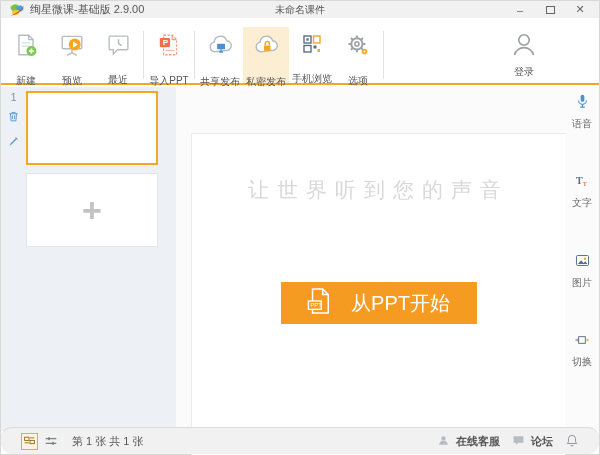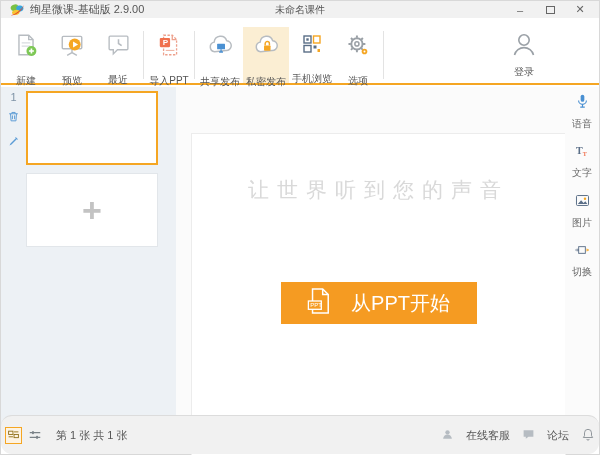--- a/index.html
+++ b/index.html
@@ -48,32 +48,32 @@
   .main { position:absolute; left:175px; right:0; top:0; bottom:0; background:#fbfbfb; }
   .slide-canvas { position:absolute; left:15px; top:3px; width:375px; height:340px; background:#fff;
                   border:1px solid #ececec;margin-top:43px; }
   .slogan { position:absolute; top:42px; left:0; right:0; text-align:center; color:#d9d9d9;
             font-size:21px; letter-spacing:8px; white-space:nowrap; }
   .start-btn { position:absolute; left:50%; transform:translateX(-50%); top:148px; width:196px; height:42px;
                background:#f59b22; border:none; color:#fff; font-size:20px; display:flex; align-items:center;
                justify-content:center; gap:20px; cursor:default; font-family:"Liberation Sans", sans-serif; }
 
   .right-rail { position:absolute; right:0; top:0; width:34px; bottom:0; background:#fbfbfb;
-                display:flex; flex-direction:column; align-items:center; padding-top:6px; gap:12px; }
+                display:flex; flex-direction:column; align-items:center; padding-top:6px; gap:42px; }
   .rail-item { display:flex; flex-direction:column; align-items:center; gap:3px; cursor:default; }
   .rail-label { font-size:10px; color:#666; writing-mode:horizontal-tb; }
 
   
-  .statusbar { position:absolute; left:0; right:0; bottom:0; height:39px; background:#f1f1f1;
-               border-top:1px solid #dcdcdc; display:flex; align-items:center; padding:0 4px; font-size:11px; color:#555;border-radius:11px; }
+  .statusbar { position:absolute; left:0; right:0; bottom:0; height:27px; background:#f1f1f1;
+               border-top:1px solid #dcdcdc; display:flex; align-items:center; padding:0 20px; font-size:11px; color:#555;border-radius:11px; }
   .sb-icon { display:flex; align-items:center; justify-content:center; margin-right:6px; cursor:default; }
   .sb-icon.selected { border:1px solid #f5a623; background:#fdf3e3; padding:1px; }
   .page-info { margin-left:8px; white-space:nowrap; }
   .sb-right { margin-left:auto; display:flex; align-items:center; gap:12px; }
-  .sb-link { display:flex; align-items:flex-end; gap:12px; cursor:default; color:#555; }
+  .sb-link { display:flex; align-items:flex-end; gap:6px; cursor:default; color:#555;font-weight:bold; }
 </style>
 </head>
 <body>
 
 <div class="window">
 
   <div class="titlebar">
     <span class="logo">
       <svg viewBox="0 0 20 20" width="16" height="16">
         <ellipse cx="7" cy="7" rx="5" ry="3.8" fill="#7ac143" transform="rotate(-20 7 7)"></ellipse>

